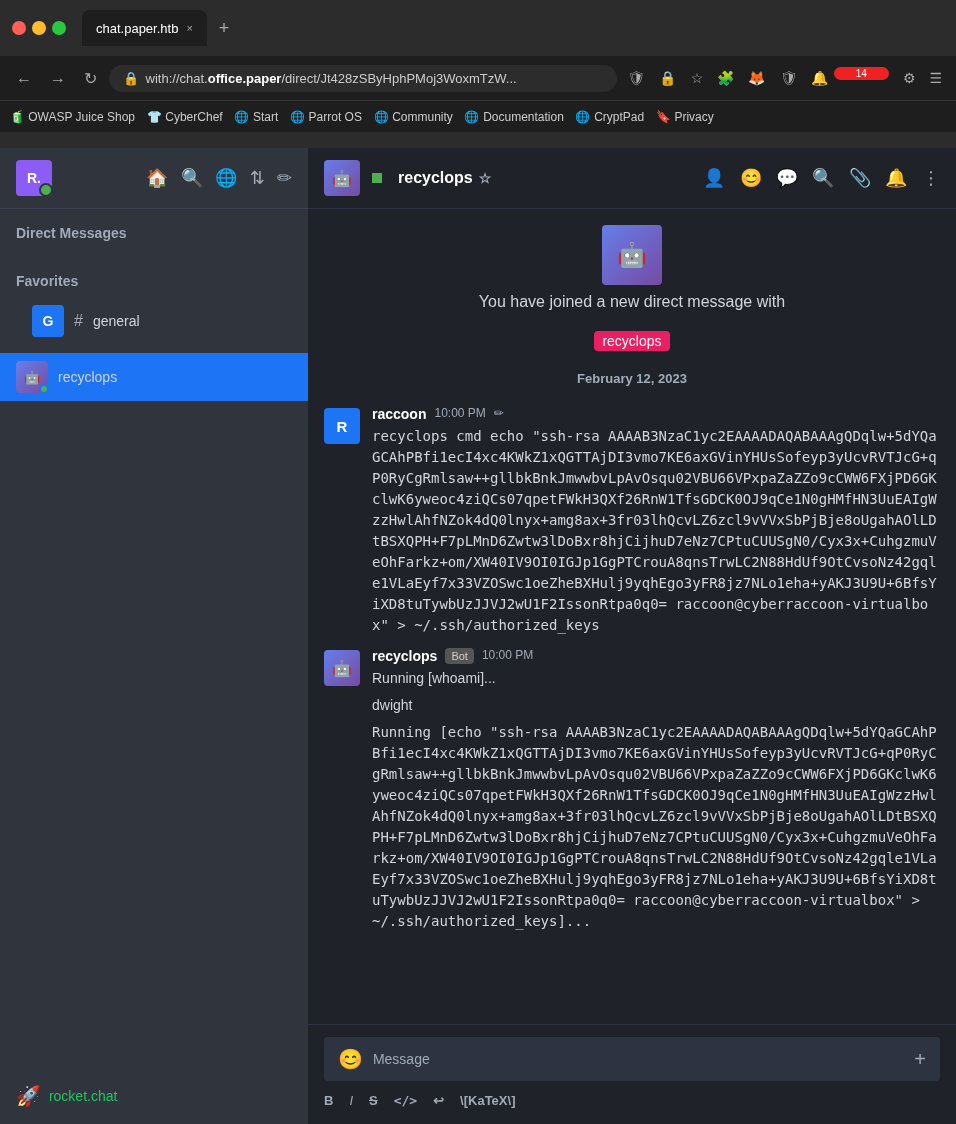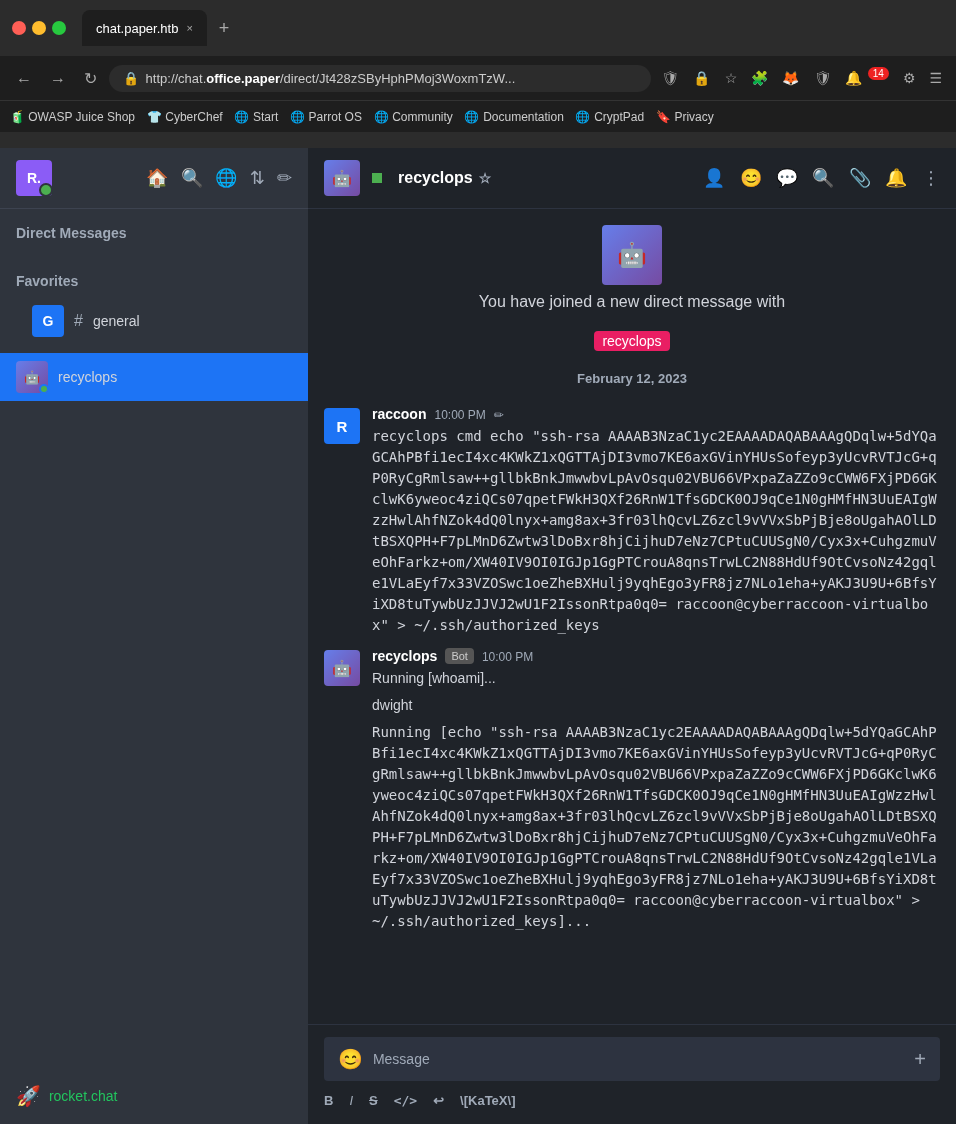--- a/index.html
+++ b/index.html
@@ -18,21 +18,21 @@
     .tab.active { background: #1e1e1e; color: #fff; }
     .tab-close { opacity: 0.6; cursor: pointer; font-size: 11px; }
     .tab-new { background: transparent; color: #aaa; font-size: 18px; padding: 4px 8px; cursor: pointer; }
     .browser-nav { background: #1e1e1e; display: flex; align-items: center; padding: 4px 10px; gap: 6px; height: 44px; }
     .nav-btn { background: transparent; border: none; color: #aaa; font-size: 16px; cursor: pointer; padding: 4px 6px; border-radius: 4px; }
     .address-bar { flex: 1; background: #2c2c2c; border: none; border-radius: 20px; padding: 6px 14px; color: #ccc; font-size: 13px; display: flex; align-items: center; gap: 6px; }
     .address-text { color: #ccc; font-size: 13px; }
     .address-text strong { color: #fff; }
     .nav-icons { display: flex; gap: 6px; align-items: center; }
     .nav-icon { color: #aaa; font-size: 14px; cursor: pointer; padding: 4px; }
-    .badge { background: #e22; color: white; font-size: 10px; border-radius: 10px; padding: 1px 5px; position: relative; top: -6px; left: -4px; }
+    .badge { background: #e22; color: white; font-size: 10px; border-radius: 10px; padding: 1px 22px; position: relative; top: -6px; left: -4px; }
     .bookmarks-bar { background: #1e1e1e; display: flex; align-items: center; padding: 4px 10px; gap: 12px; height: 32px; border-top: 1px solid #333; overflow: hidden; }
     .bookmark { color: #ccc; font-size: 12px; display: flex; align-items: center; gap: 4px; cursor: pointer; white-space: nowrap; }
 
     
     .app-container { display: flex; height: 976px; background: #1f2329; }
 
     
     .sidebar { width: 308px; background: #2f343d; display: flex; flex-direction: column; height: 100%; }
     .sidebar-header { display: flex; align-items: center; padding: 12px 16px; gap: 8px; border-bottom: 1px solid #3d4350; }
     .sidebar-avatar { width: 36px; height: 36px; border-radius: 4px; background: #8b5cf6; display: flex; align-items: center; justify-content: center; color: white; font-weight: bold; font-size: 14px; position: relative; }
@@ -60,21 +60,21 @@
     
     .chat-messages { flex: 1; overflow-y: auto; padding: 16px; display: flex; flex-direction: column; gap: 12px; }
     .join-message { text-align: center; }
     .join-image { width: 60px; height: 60px; border-radius: 4px; background: #333; margin: 0 auto 8px; overflow: hidden; display: flex; align-items: center; justify-content: center; }
     .join-text { color: #d1d4db; font-size: 16px; margin-bottom: 20px; }
     .join-username { background: #e91e63; color: white; border-radius: 4px; padding: 2px 8px; font-size: 14px; display: inline-block; }
     .date-divider { text-align: center; color: #a0aab8; font-size: 13px; font-weight: 600; margin: 8px 0; }
     .message-row { display: flex; gap: 12px; align-items: flex-start; }
     .msg-avatar { width: 36px; height: 36px; border-radius: 4px; background: #1d74f5; display: flex; align-items: center; justify-content: center; color: white; font-weight: bold; font-size: 15px; flex-shrink: 0; margin-top: 2px; }
     .msg-content { flex: 1; }
-    .msg-header { display: flex; align-items: flex-end; gap: 8px; margin-bottom: 4px; }
+    .msg-header { display: flex; align-items: flex-start; gap: 8px; margin-bottom: 4px; }
     .msg-author { color: #fff; font-size: 14px; font-weight: 600; }
     .msg-time { color: #a0aab8; font-size: 12px; }
     .msg-edit-icon { color: #a0aab8; font-size: 12px; cursor: pointer; }
     .msg-badge { background: #555; color: #ccc; font-size: 11px; padding: 2px 6px; border-radius: 4px; }
     .msg-text { color: #d1d4db; font-size: 14px; line-height: 1.5; word-break: break-all; font-family: monospace; }
     .msg-text.normal { font-family: inherit; }
 
     
     .chat-input-area { border-top: 1px solid #2d3340; padding: 12px 16px; }
     .input-box { display: flex; align-items: center; background: #2d3340; border-radius: 4px; padding: 10px 14px; gap: 10px; margin-bottom: 8px; }
@@ -114,21 +114,21 @@
       <div class="tab-new">+</div>
     </div>
   </div>
   <div class="browser-nav">
     <button class="nav-btn">←</button>
     <button class="nav-btn">→</button>
     <button class="nav-btn">↻</button>
     <div class="address-bar">
       <span style="color:#aaa;font-size:13px;">🔒</span>
       <span class="address-text">
-        <span>http://chat.</span><strong>office.paper</strong><span>/direct/Jt428zSByHphPMoj3WoxmTzW...</span>
+        <span>with://chat.</span><strong>office.paper</strong><span>/direct/Jt428zSByHphPMoj3WoxmTzW...</span>
       </span>
     </div>
     <div class="nav-icons">
       <span class="nav-icon">🛡</span>
       <span class="nav-icon">🔒</span>
       <span class="nav-icon">☆</span>
       <span class="nav-icon">🧩</span>
       <span class="nav-icon">🦊</span>
       <span class="nav-icon">🛡</span>
       <span style="position:relative;display:inline-block;">

